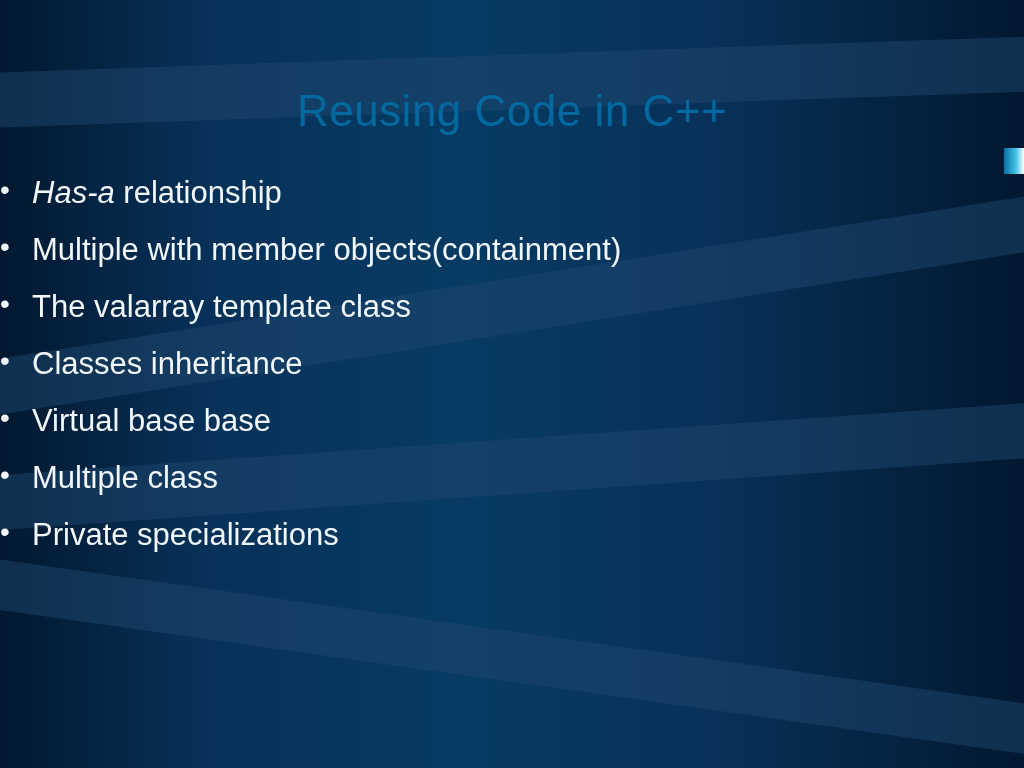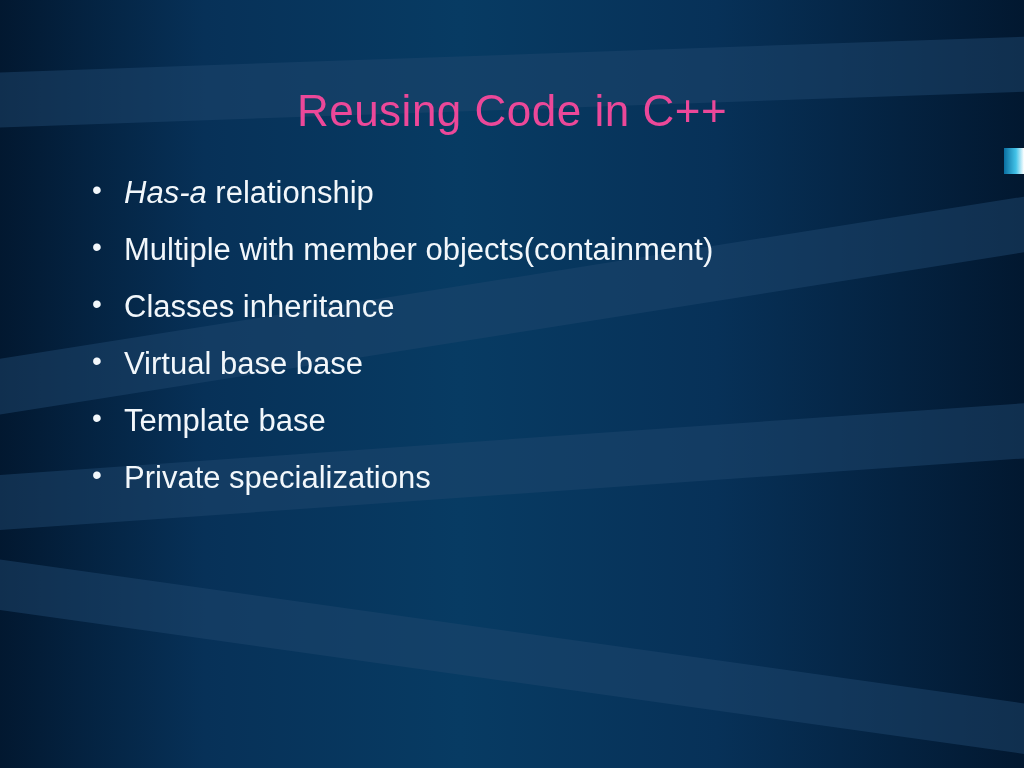--- a/index.html
+++ b/index.html
@@ -32,28 +32,27 @@
     position: relative;
     z-index: 2;
     width: 100%;
     height: 100%;
     padding: 0;
   }
   .title {
     text-align: center;
     font-size: 44px;
     font-weight: 400;
-    color: #ec4899;
+    color: #0369a1;
     padding-top: 86px;
     padding-bottom: 28px;
     letter-spacing: 0.5px;
   }
   .bullets {
     list-style: none;
-    padding-left: 92px;
     padding-right: 60px;
   }
   .bullets li {
     position: relative;
     font-size: 31px;
     line-height: 1.0;
     color: #f2f7fb;
     padding: 13px 0 13px 32px;
     font-weight: 400;
   }
@@ -78,18 +77,19 @@
 </div>
 <div class="accent-square"></div>
 
 <div class="slide">
   <h1 class="title">Reusing Code in C++</h1>
   <ul class="bullets">
     <li>
       <span class="has-a">Has-a</span><span> relationship</span>
     </li>
     <li>Multiple with member objects(containment)</li>
+    <li>The valarray template class</li>
     <li>Classes inheritance</li>
     <li>Virtual base base</li>
-    <li>Template base</li>
+    <li>Multiple class</li>
     <li>Private specializations</li>
   </ul>
 </div>
 
 </body></html>

